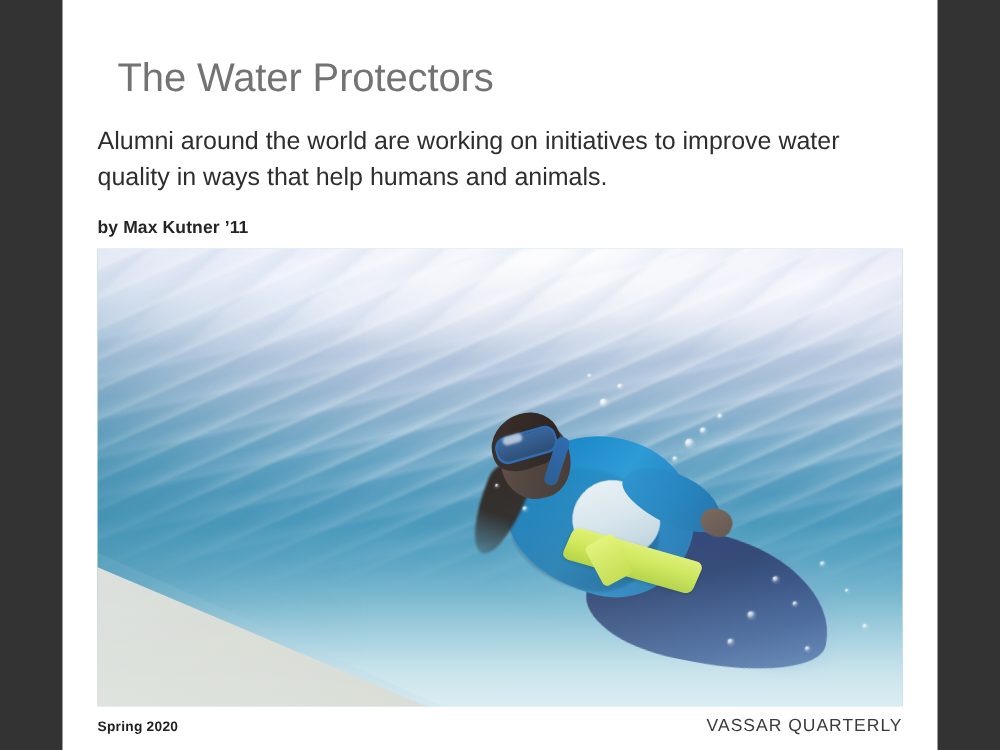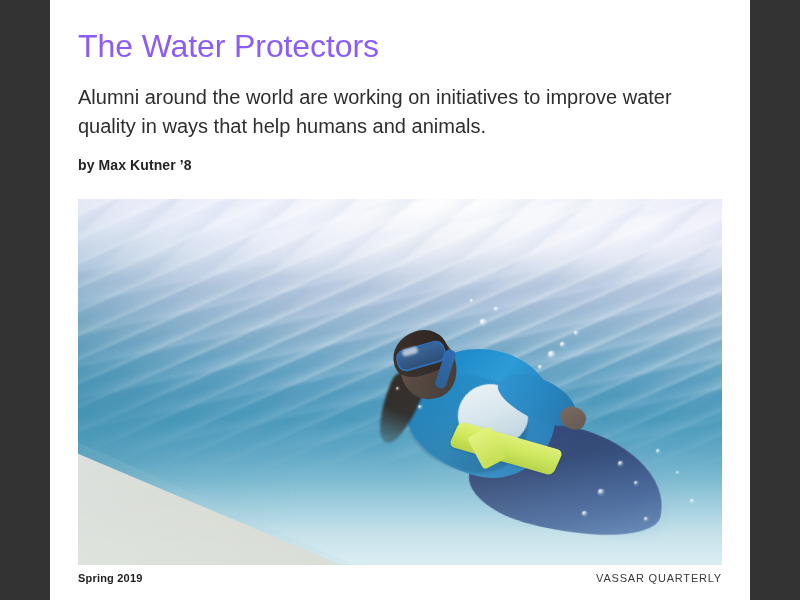--- a/index.html
+++ b/index.html
@@ -41,27 +41,27 @@
   }
 
   #article-header {
     position: absolute;
     left: 28px;
     top: 28px;
     width: 648px;
   }
 
   .article-title {
-    margin: 0;
+    margin: 16px;
     font-family: "Liberation Sans", sans-serif;
     font-size: 32px;
     font-weight: 400;
     letter-spacing: -0.1px;
     line-height: 1.15;
-    color: #8b5cf6;
+    color: #737373;
   }
 
   .article-deck {
     margin: 18px 0 0 0;
     font-family: "Liberation Sans", sans-serif;
     font-size: 20px;
     font-weight: 400;
     line-height: 1.45;
     color: #2e2e2e;
     max-width: 645px;
@@ -348,42 +348,42 @@
   }
   .footer-left {
     font-family: "Liberation Sans", sans-serif;
     font-size: 11px;
     font-weight: 700;
     color: #1f1f1f;
     letter-spacing: 0.2px;
   }
   .footer-right {
     font-family: "Liberation Sans", sans-serif;
-    font-size: 11px;
+    font-size: 14px;
     font-weight: 400;
     color: #3a3a3a;
     letter-spacing: 0.8px;
   }
 </style>
 </head>
 <body>
 
 <div id="viewport">
 
   <div class="gutter gutter-left"></div>
   <div class="gutter gutter-right"></div>
 
   <div id="page">
 
     <div id="article-header">
       <h1 class="article-title">The Water Protectors</h1>
 
       <p class="article-deck">Alumni around the world are working on initiatives to improve water quality in ways that help humans and animals.</p>
 
-      <p class="article-byline">by Max Kutner ’8</p>
+      <p class="article-byline">by Max Kutner ’11</p>
     </div>
 
     <div id="article-photo" aria-label="Underwater photograph of a snorkeler swimming just beneath the rippled ocean surface">
 
       <div class="photo-layer layer-water-base"></div>
       <div class="photo-layer layer-surface-glow"></div>
       <div class="photo-layer layer-ripples"></div>
       <div class="photo-layer layer-left-teal"></div>
 
       <div class="layer-sand-haze"></div>
@@ -423,18 +423,18 @@
       <div class="bubble" style="left:504px; top:312px; width:5px;  height:5px;"></div>
       <div class="bubble" style="left:612px; top:300px; width:4px;  height:4px;"></div>
       <div class="bubble" style="left:566px; top:318px; width:4px;  height:4px;"></div>
       <div class="bubble" style="left:340px; top:206px; width:4px;  height:4px;"></div>
       <div class="bubble" style="left:318px; top:188px; width:3px;  height:3px;"></div>
 
       <div class="photo-layer layer-depth-tint"></div>
     </div>
 
     <div id="page-footer">
-      <span class="footer-left">Spring 2019</span>
+      <span class="footer-left">Spring 2020</span>
       <span class="footer-right">VASSAR QUARTERLY</span>
     </div>
 
   </div>
 </div>
 
 </body></html>

